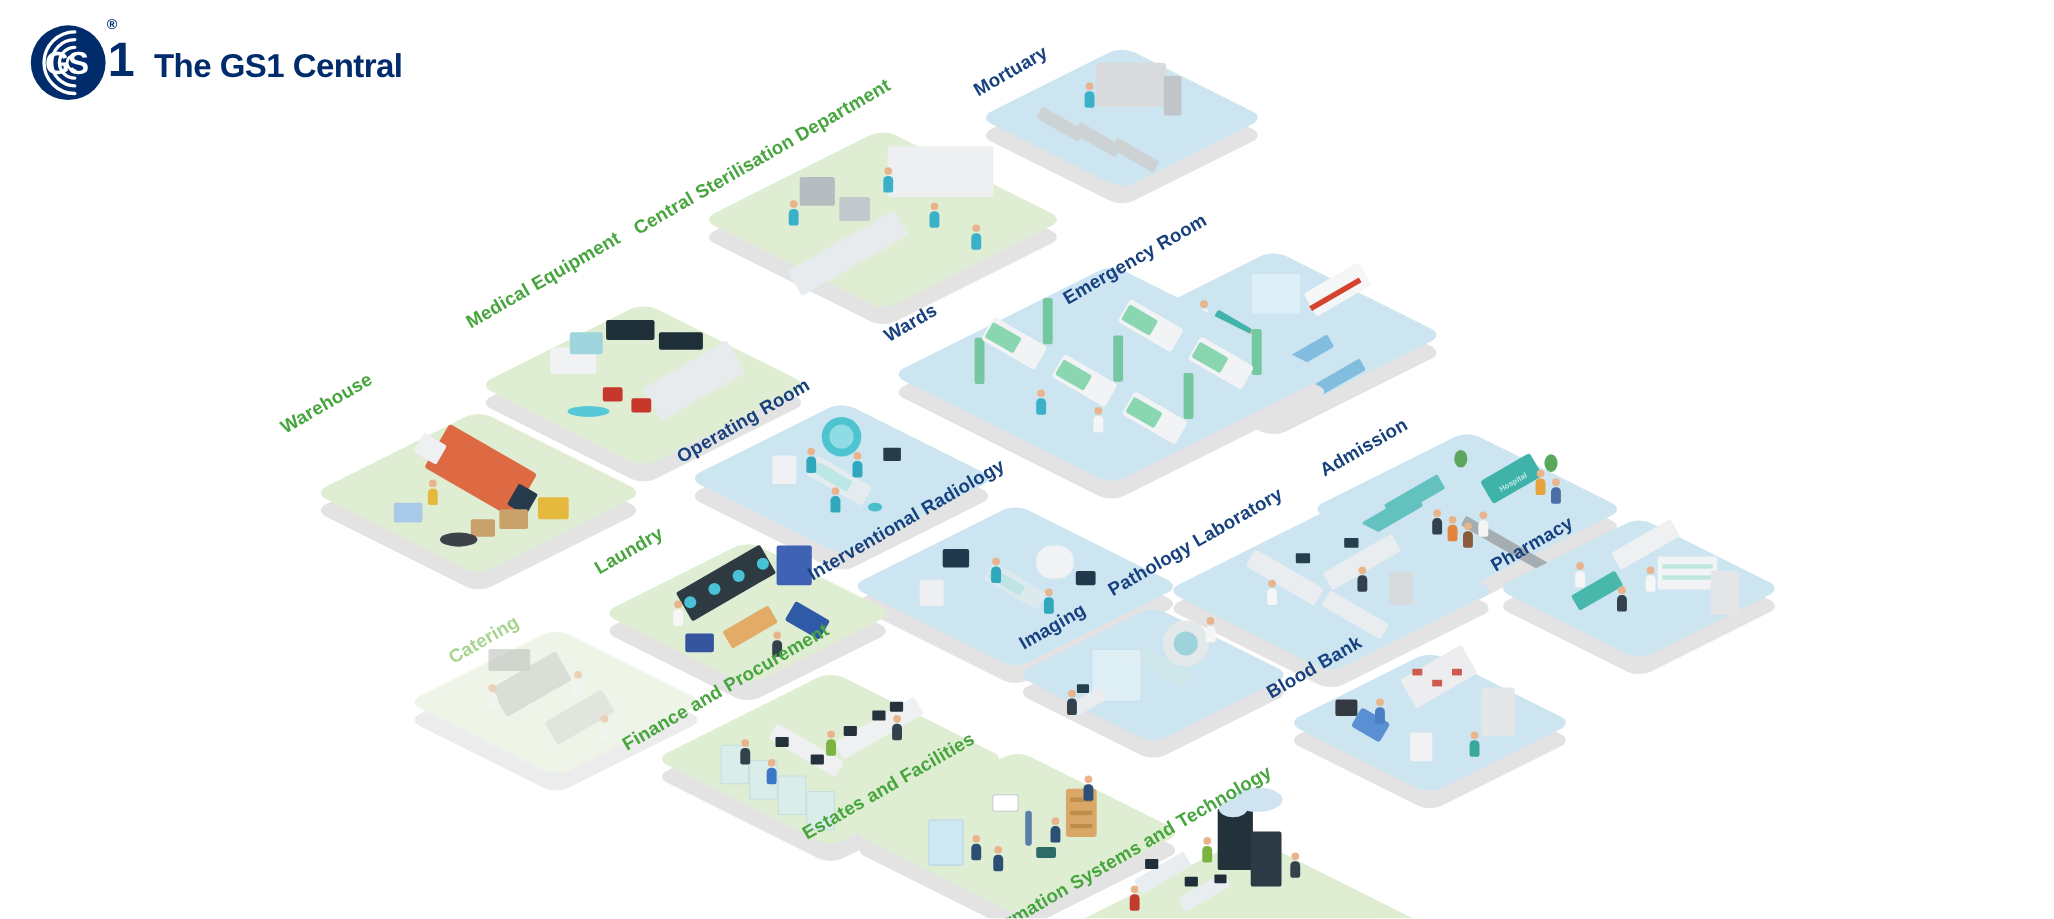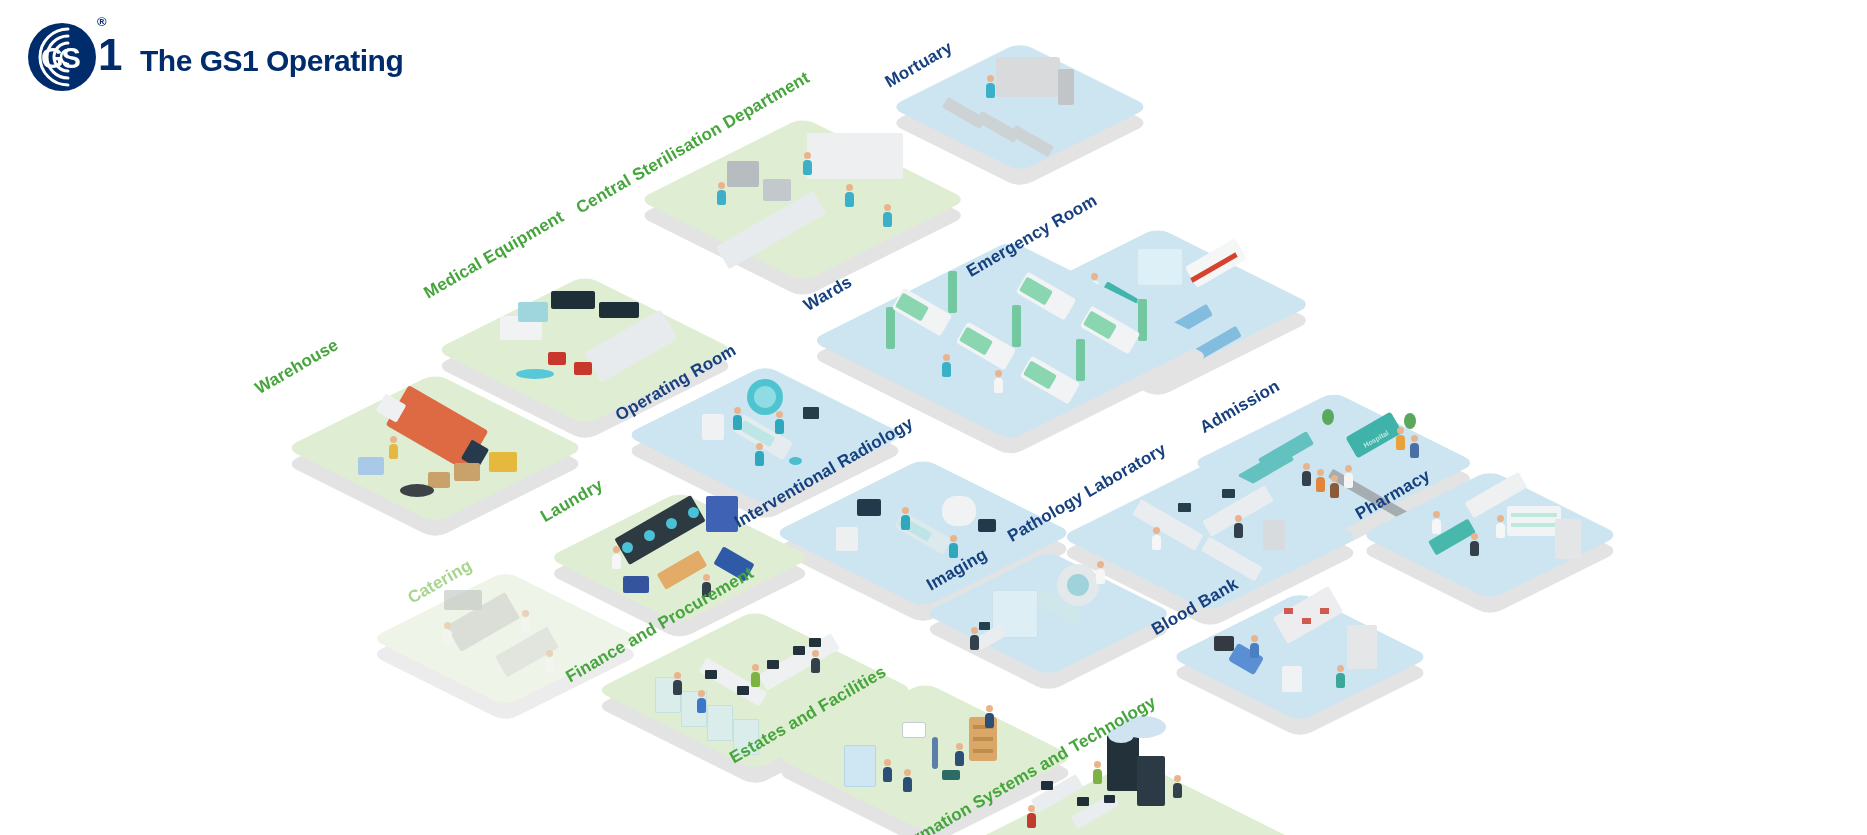--- a/index.html
+++ b/index.html
@@ -30,21 +30,21 @@
       <svg width="68" height="68" viewBox="0 0 68 68">
         <path d="M 40 6 A 28 28 0 0 0 40 62" fill="none" stroke="#fff" stroke-width="3" stroke-linecap="round"></path>
         <path d="M 40 13 A 21 21 0 0 0 40 55" fill="none" stroke="#fff" stroke-width="3" stroke-linecap="round"></path>
         <path d="M 40 20 A 14 14 0 0 0 40 48" fill="none" stroke="#fff" stroke-width="3" stroke-linecap="round"></path>
         <path d="M 40 27 A 7 7 0 0 0 40 41" fill="none" stroke="#fff" stroke-width="2.5" stroke-linecap="round"></path>
       </svg>
     </div>
     <span class="logo-gs">GS</span>
     <span class="logo-one">1</span>
     <span class="logo-reg">®</span>
-    <span class="page-title">The GS1 Operating</span>
+    <span class="page-title">The GS1 Central</span>
   </div>
   <div id="tiles">
       <div class="tile" style="left: 890px; top: 42px; width: 260px; height: 130px;">
         <div class="face" style="left: 38.077px; top: -10.923px; width: 183.846px; height: 183.846px; background: rgb(227, 227, 227);"></div>
         <div class="face" style="left: 38.077px; top: -26.923px; width: 183.846px; height: 183.846px; background: rgb(205, 229, 241);"></div>
         <div class="props" style="opacity: 1;">
           <div class="prop" style="left: 106px; top: 15px; width: 64px; height: 40px; background: rgb(216, 218, 220); border-radius: 3px;"></div>
           <div class="prop" style="left: 168px; top: 27px; width: 16px; height: 36px; background: rgb(194, 197, 200); border-radius: 2px;"></div>
           <div class="prop" style="left: 52px; top: 65px; width: 44px; height: 12px; background: rgb(205, 210, 213); border-radius: 2px; transform: rotate(30deg);"></div>
           <div class="prop" style="left: 86px; top: 79px; width: 44px; height: 12px; background: rgb(205, 210, 213); border-radius: 2px; transform: rotate(30deg);"></div>

